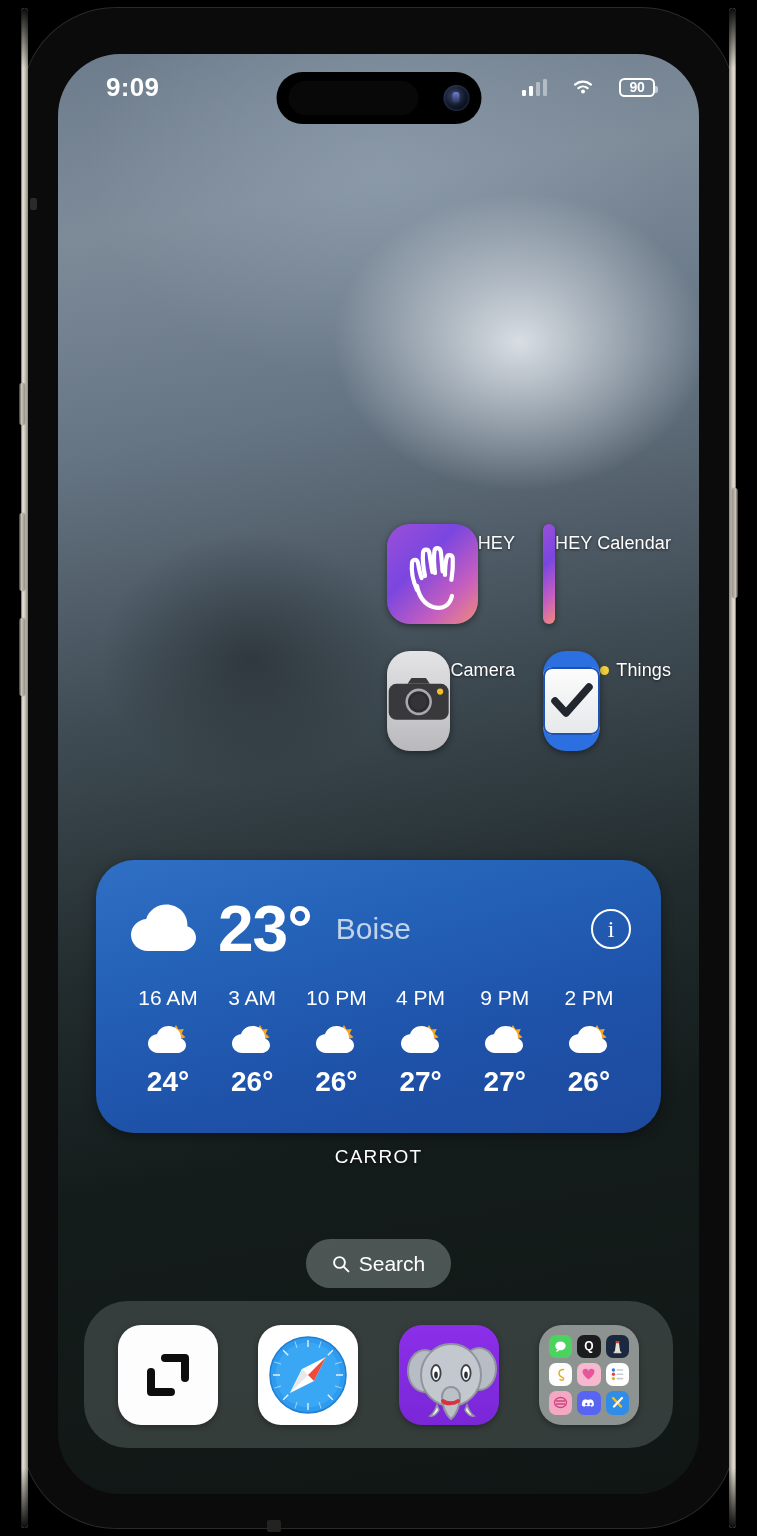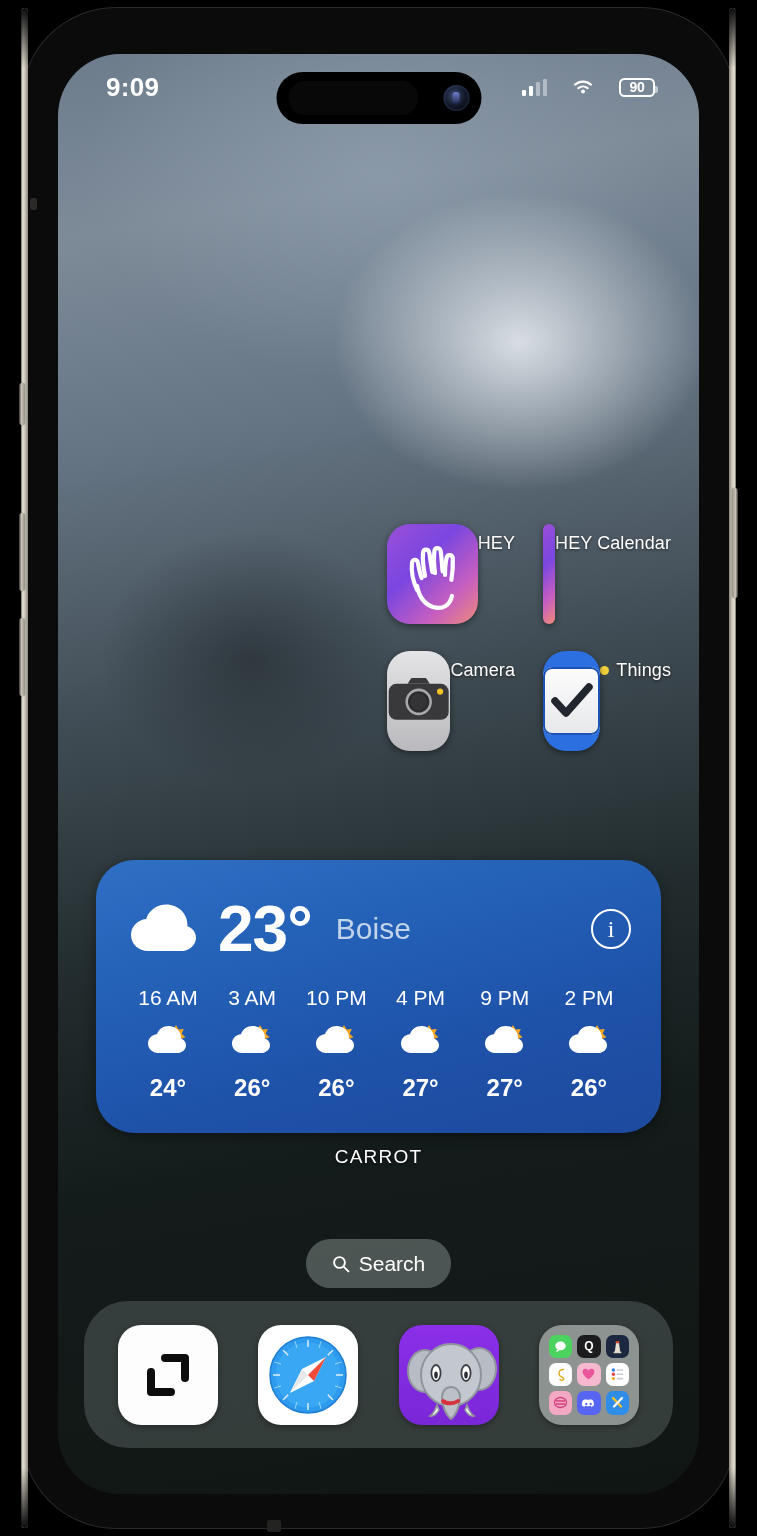--- a/index.html
+++ b/index.html
@@ -169,21 +169,21 @@
   #w-city { font-size:30px; color:#c2d4ea; font-weight:400; margin-left:4px; }
   #w-info {
     margin-left:auto; width:40px; height:40px; border-radius:50%;
     border:2.5px solid #fff; color:#fff;
     display:flex; align-items:center; justify-content:center;
     font-size:24px; font-weight:500; font-family:"Liberation Serif", serif;
   }
   #w-hours { display:flex; justify-content:space-between; margin-top:14px; }
   .w-hour { display:flex; flex-direction:column; align-items:center; gap:11px; width:84px; }
   .w-hour .hr { font-size:21px; color:#fff; font-weight:400; }
-  .w-hour .tp { font-size:24px; color:#fff; font-weight:700;margin-top:8px; }
+  .w-hour .tp { font-size:28px; color:#fff; font-weight:700; }
   #widget-name {
     margin-top:13px; font-size:19px; color:#fff; letter-spacing:1.2px;
     text-shadow:0 1px 3px rgba(0,0,0,.6);
   }
 
   
   #search-wrap { position:absolute; top:1185px; left:0; right:0; display:flex; justify-content:center; }
   #search {
     display:flex; align-items:center; gap:9px;
     height:49px; padding:4px 26px; border-radius:25px;

